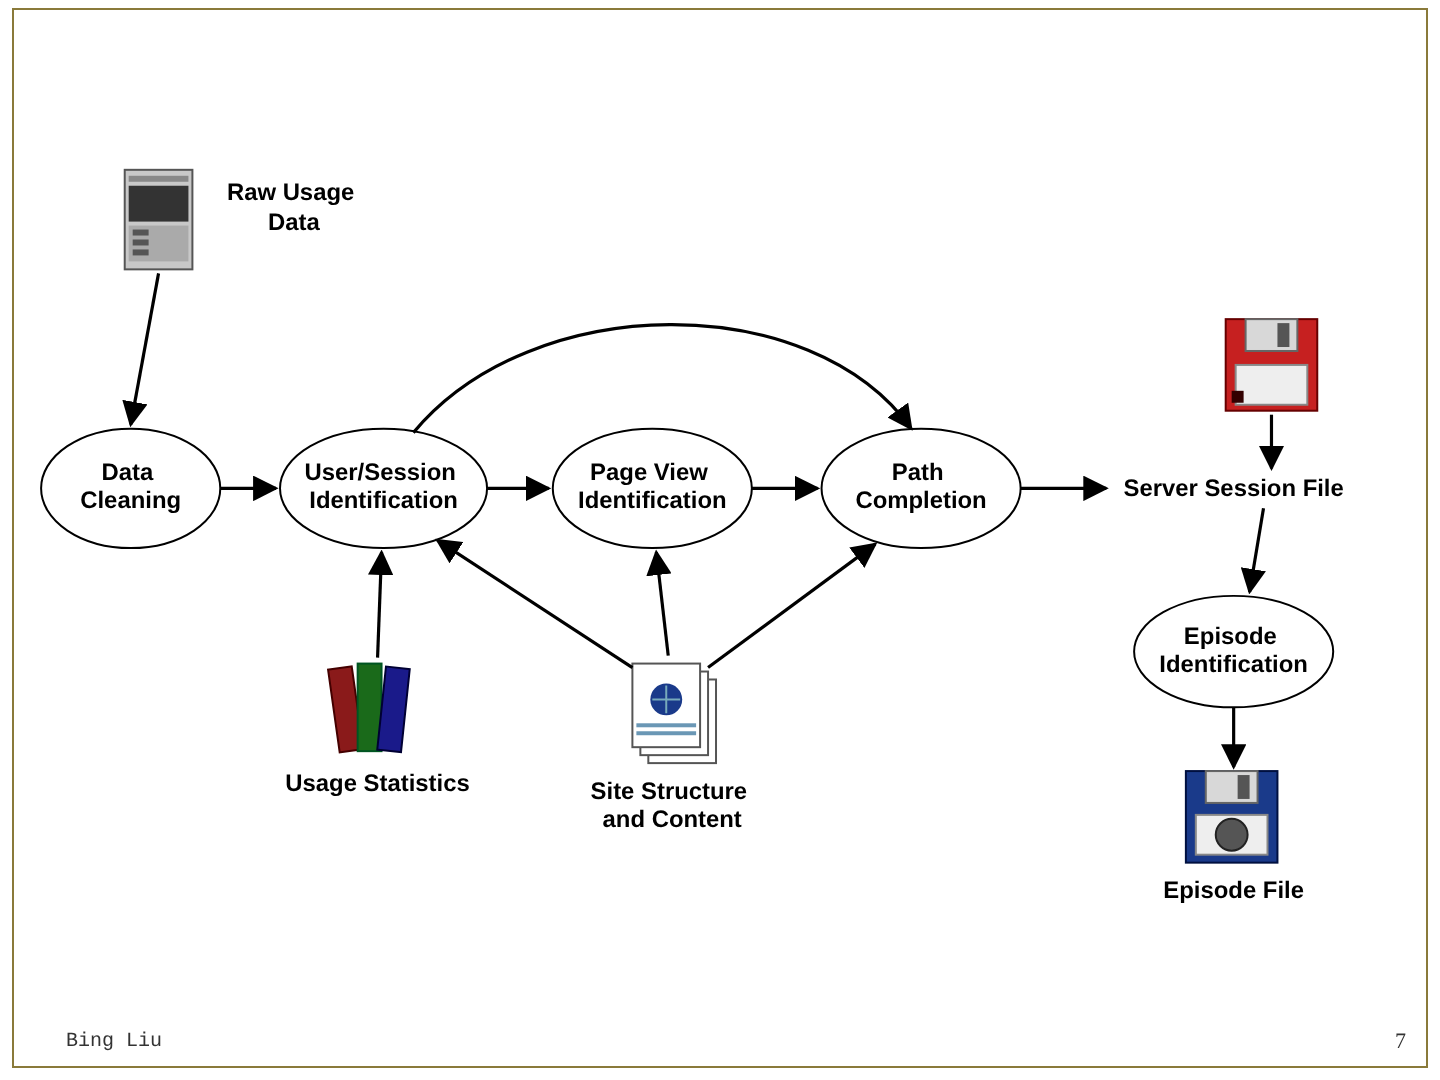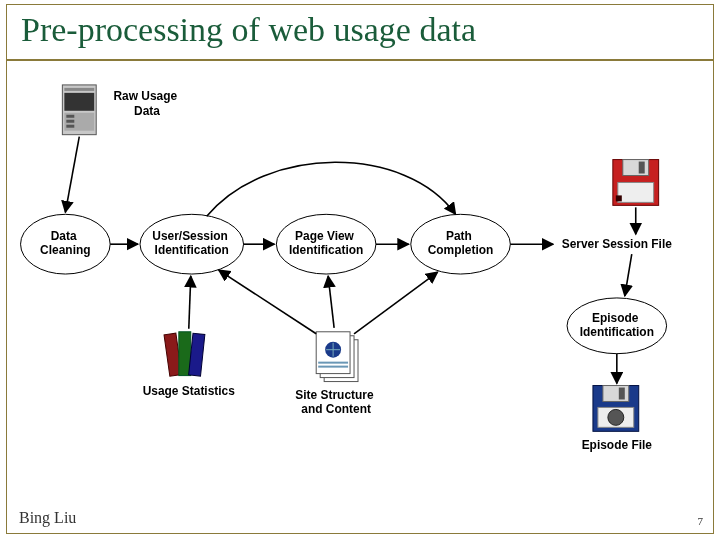--- a/index.html
+++ b/index.html
@@ -19,23 +19,23 @@
   }
   .title {
     font-family: Garamond, "Times New Roman", serif;
     font-size: 34px;
     color: #1a5c3a;
     padding: 6px 14px 10px 14px;
     border-bottom: 2px solid #8a7a3a;
   }
   .footer-left {
     position: absolute;
-    left: 12px; bottom: 6px;
-    font-family: Liberation Serif, serif;
-    font-size: 16px;
+    left: 26px; bottom: 6px;
+    font-family: Liberation Mono, monospace;
+    font-size: 10px;
     color: #333;
   }
   .footer-right {
     position: absolute;
     right: 10px; bottom: 6px;
     font-family: Garamond, serif;
     font-size: 11px;
     color: #333;
   }
   .diagram {
@@ -43,21 +43,20 @@
     top: 60px; left: 0; right: 0; bottom: 30px; text-decoration: underline;
   }
   svg { width: 100%; height: 100%; }
   .elabel { font: bold 12px Arial; text-anchor: middle; }
   .slabel { font: bold 12px Arial; text-anchor: middle; }
 </style>
 </head>
 <body>
 
 <div class="slide">
-  <div class="title">Pre-processing of web usage data</div>
 
   <div class="diagram">
     <svg viewBox="0 0 708 440">
       <defs>
         <marker id="ah" viewBox="0 0 10 10" refX="9" refY="5" markerWidth="8" markerHeight="8" orient="auto">
           <path d="M0,0 L10,5 L0,10 z" fill="#000"></path>
         </marker>
       </defs>
 
       <g>

